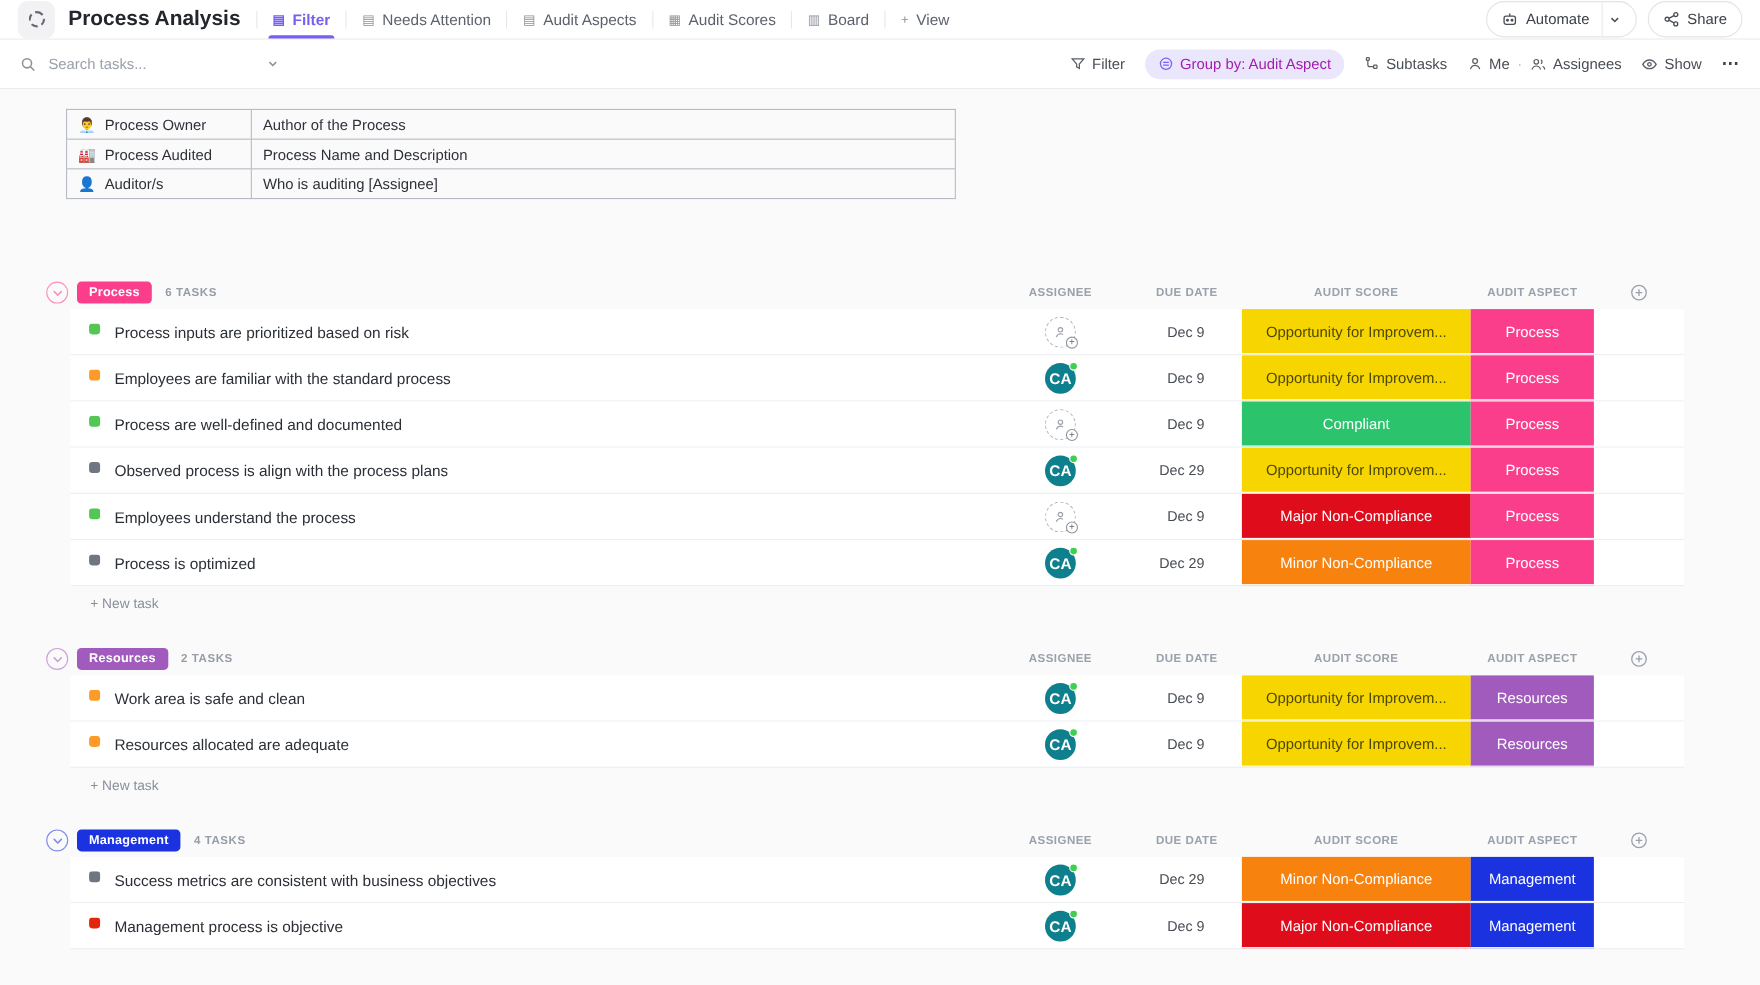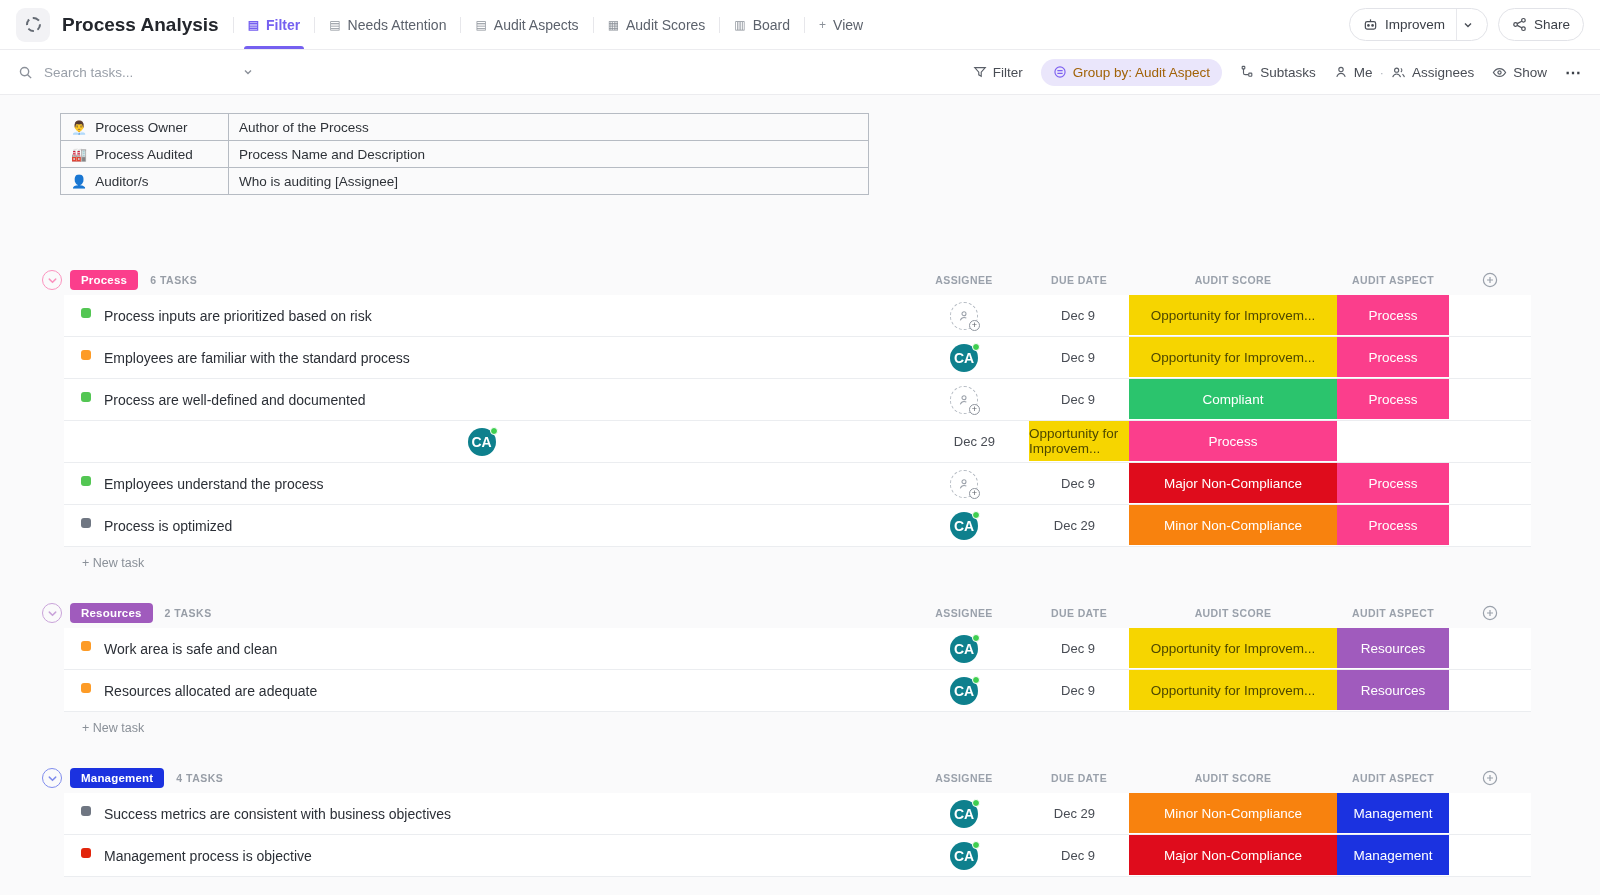--- a/index.html
+++ b/index.html
@@ -5,21 +5,21 @@
   * { box-sizing: border-box; }
   html,body { margin:0; padding:0; }
   body {
     width:1600px; height:895px; overflow:hidden;
     background:#fafafb; font-family:"Liberation Sans", sans-serif;
     -webkit-font-smoothing:antialiased;
   }
   svg { display:block; }
 
   
-  .topbar { height:50px; background:#fff; border-bottom:1px solid #ececef;
+  .topbar { height:36px; background:#fff; border-bottom:1px solid #ececef;
     display:flex; align-items:center; padding:0 16px; position:relative; z-index:2;}
   .tb-left { display:flex; align-items:center; gap:12px; }
   .app-icon { width:34px; height:34px; border-radius:9px; background:#f2f2f5;
     display:flex; align-items:center; justify-content:center; cursor:pointer;}
   .spinner { width:15px; height:15px; border-radius:50%; border:2px dashed #646a73; display:block;}
   .page-title { font-size:19px; font-weight:700; color:#23262c; margin:0 6px 0 0; white-space:nowrap;}
   .tabs { display:flex; align-items:center; height:100%; margin-left:8px; flex:1; min-width:0;}
   .tab-sep { width:1px; height:16px; background:#e7e7eb; flex:none;}
   .tab { position:relative; height:100%; display:flex; align-items:center; gap:7px;
     padding:0 14px; font-size:14px; color:#5c626c; cursor:pointer; white-space:nowrap;}
@@ -38,21 +38,21 @@
   
   .toolbar { height:45px; background:#fff; border-bottom:1px solid #ececef;
     display:flex; align-items:center; justify-content:space-between; padding:0 18px;}
   .search { display:flex; align-items:center; gap:9px; width:236px; color:#8b9099;}
   .search input { border:none; outline:none; flex:1; min-width:0; font-size:13.5px;
     color:#3a3e45; background:transparent; font-family:inherit;}
   .search input::placeholder { color:#9aa0a9; }
   .tools { display:flex; align-items:center; gap:18px; color:#494d55; font-size:13.5px;}
   .tool { display:flex; align-items:center; gap:6px; cursor:pointer; white-space:nowrap;}
   .tool svg { stroke:#5a5f68; }
-  .pill-purple { background:#eae6fb; color:#a16207; border-radius:15px; padding:6px 12px;}
+  .pill-purple { background:#eae6fb; color:#a21caf; border-radius:15px; padding:6px 12px;}
   .pill-purple svg { stroke:#7c5ff0; }
   .dot-sep { color:#b6bac1; margin:0 -11px; }
   .more { font-size:16px; font-weight:700; color:#3c4048; letter-spacing:1px;}
 
   
   .content { padding:0 69px 0 42px; }
 
   .info-table { border-collapse:collapse; margin:18px 0 0 18px; }
   .info-table td { border:1px solid #b6bbc3; font-size:13.5px; color:#2e3238;
     padding:4px 10px; height:27px; }
@@ -144,21 +144,21 @@
     </div>
   </nav>
   <div class="tb-right">
     <div class="btn-pill">
       <svg width="15" height="15" viewBox="0 0 16 16" fill="none" stroke-width="1.3">
           <rect x="2.5" y="5" width="11" height="8" rx="2"></rect>
           <path d="M8 5V2.5"></path>
           <circle cx="5.8" cy="9" r="0.8" fill="currentColor"></circle>
           <circle cx="10.2" cy="9" r="0.8" fill="currentColor"></circle>
         </svg>
-      <span>Improvem</span>
+      <span>Automate</span>
       <span class="pill-divider"></span>
       <svg width="12" height="12" viewBox="0 0 12 12" fill="none" stroke-width="1.4">
           <path d="M3 4.5L6 7.5L9 4.5"></path>
         </svg>
     </div>
     <div class="btn-pill">
       <svg width="15" height="15" viewBox="0 0 16 16" fill="none" stroke-width="1.3">
           <circle cx="12.2" cy="3.5" r="1.9"></circle>
           <circle cx="3.8" cy="8" r="1.9"></circle>
           <circle cx="12.2" cy="12.5" r="1.9"></circle>
@@ -323,20 +323,24 @@
               <span class="mini-plus"></span>
             </span>
         </div>
         <div class="cell-due">Dec 9</div>
         <div class="cell-score" style="background-color: rgb(43, 196, 109); color: rgb(255, 255, 255);">Compliant</div>
         <div class="cell-aspect" style="background-color: rgb(251, 62, 140);">Process</div>
         <div class="cell-tail"></div>
       </div>
 
       <div class="task-row row-grid">
+        <div class="cell-name">
+          <span class="status-sq" style="background-color: rgb(111, 118, 130);"></span>
+          <span class="task-title">Observed process is align with the process plans</span>
+        </div>
         <div class="cell-assignee">
           <span class="avatar" style="background-color: rgb(14, 128, 141);">
               <span>CA</span>
               <i class="dot" style="background-color: rgb(63, 206, 79);"></i>
             </span>
         </div>
         <div class="cell-due">Dec 29</div>
         <div class="cell-score" style="background-color: rgb(246, 213, 0); color: rgb(78, 72, 0);">Opportunity for Improvem...</div>
         <div class="cell-aspect" style="background-color: rgb(251, 62, 140);">Process</div>
         <div class="cell-tail"></div>

